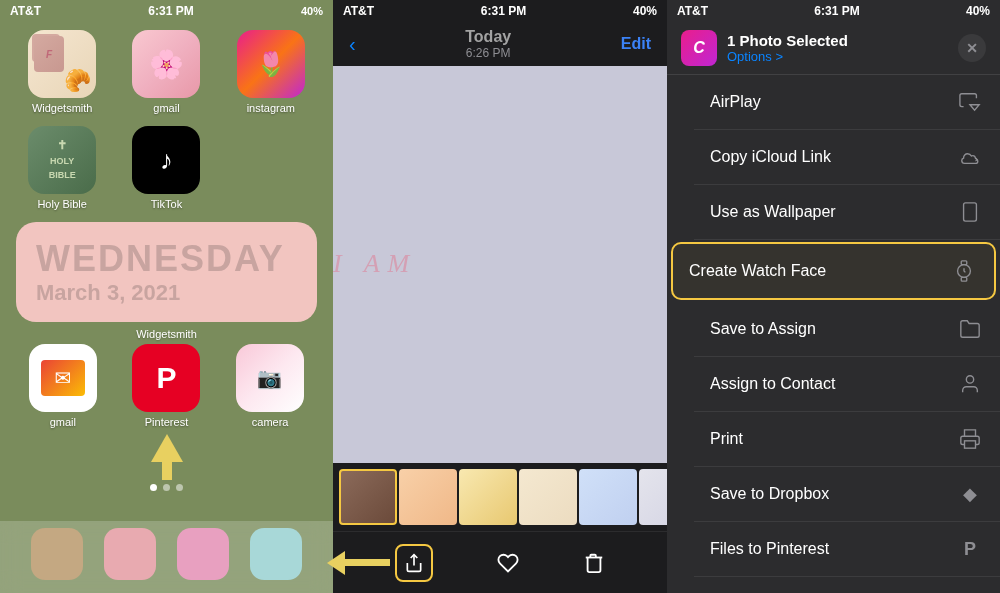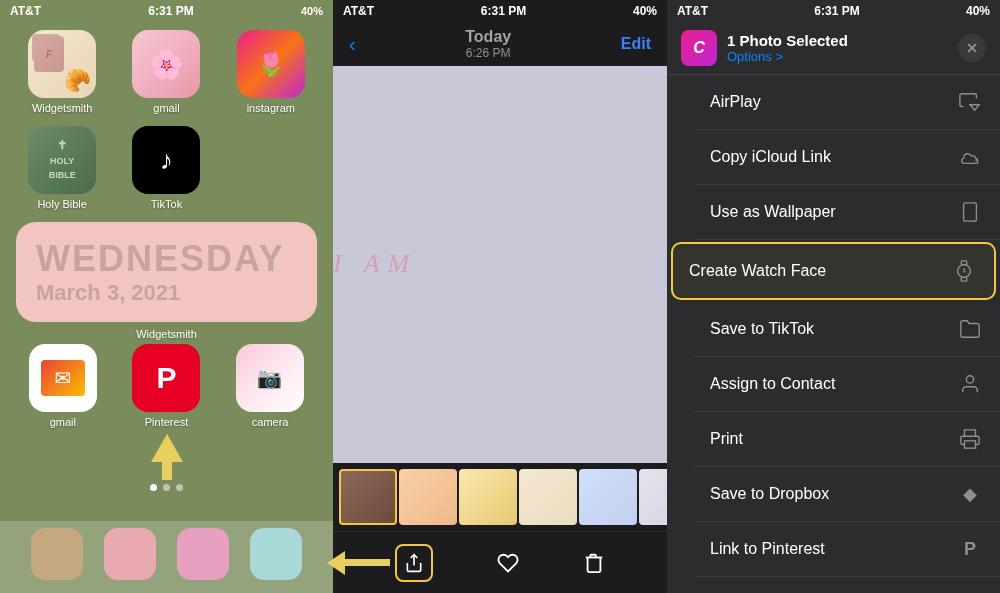--- a/index.html
+++ b/index.html
@@ -631,21 +631,21 @@
         <svg width="22" height="22" viewBox="0 0 24 24" fill="none" stroke="#8e8e93" stroke-width="1.5">
           <circle cx="12" cy="12" r="7"></circle>
           <polyline points="12 9 12 12 13.5 13.5"></polyline>
           <rect x="9" y="1" width="6" height="4" rx="1"></rect>
           <rect x="9" y="19" width="6" height="4" rx="1"></rect>
         </svg>
       </div>
     </div>
 
     <div class="share-item">
-      <span class="share-item-label">Save to TikTok</span>
+      <span class="share-item-label">Save to Assign</span>
       <div class="share-item-icon">
         <svg width="22" height="22" viewBox="0 0 24 24" fill="none" stroke="#8e8e93" stroke-width="1.5">
           <path d="M22 19a2 2 0 0 1-2 2H4a2 2 0 0 1-2-2V5a2 2 0 0 1 2-2h5l2 3h9a2 2 0 0 1 2 2z"></path>
         </svg>
       </div>
     </div>
 
     <div class="share-item">
       <span class="share-item-label">Assign to Contact</span>
       <div class="share-item-icon">
@@ -668,21 +668,21 @@
     </div>
 
     <div class="share-item">
       <span class="share-item-label">Save to Dropbox</span>
       <div class="share-item-icon" style="color:#8e8e93;font-size:18px;">
         ◆
       </div>
     </div>
 
     <div class="share-item">
-      <span class="share-item-label">Link to Pinterest</span>
+      <span class="share-item-label">Files to Pinterest</span>
       <div class="share-item-icon" style="color:#8e8e93;font-weight:700;font-size:18px;">
         P
       </div>
     </div>
 
     <div class="share-item">
 
       <div class="share-item-icon" style="color:#8e8e93;font-style:italic;font-weight:700;font-size:18px;">
         p
       </div>

